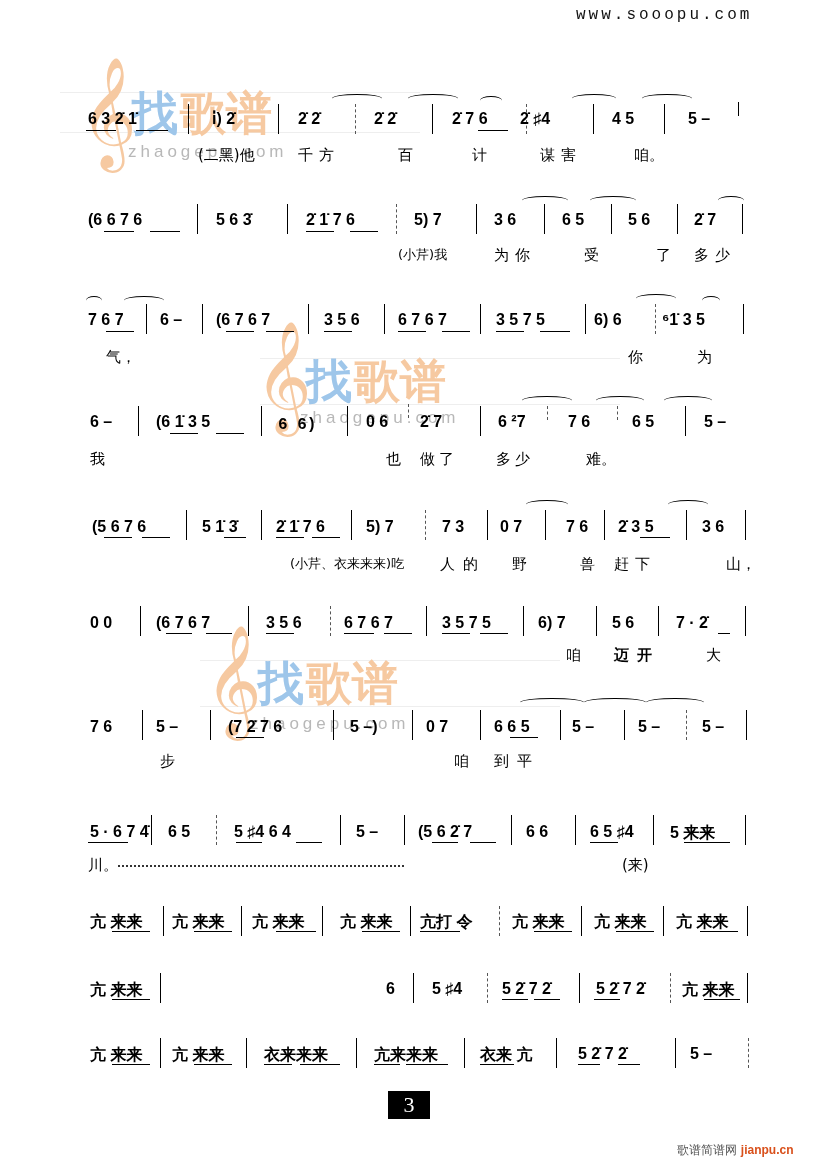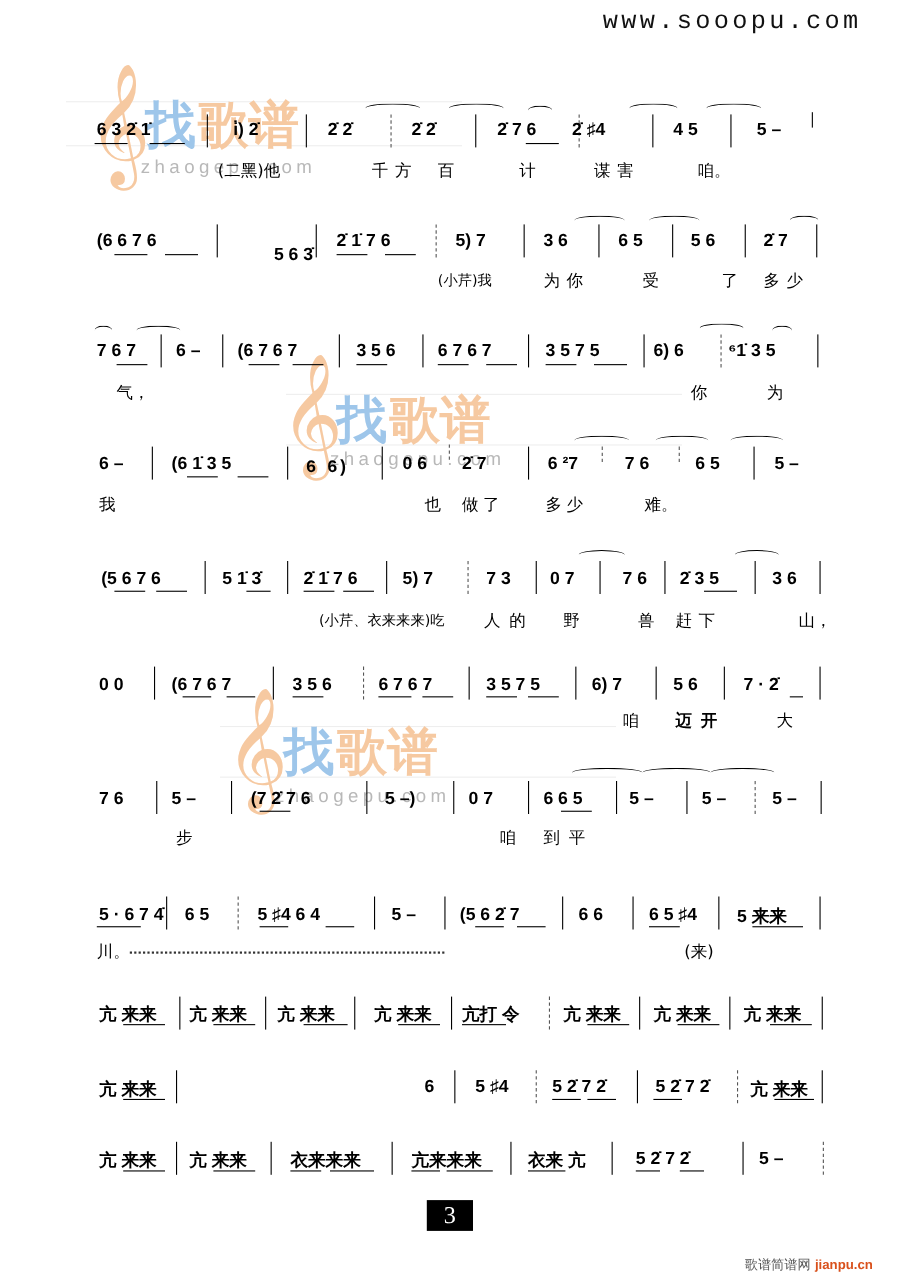--- a/index.html
+++ b/index.html
@@ -1,19 +1,19 @@
 <!DOCTYPE html>
 <html><head>
 <meta charset="utf-8">
 <style>
   html, body { margin:0; padding:0; background:#ffffff; }
   body { width:826px; height:1168px; position:relative; overflow:hidden;
          font-family:"DejaVu Sans", sans-serif; color:#000; }
-  .site-url { position:absolute; top:6px; left:548px; font-family:"Liberation Mono", monospace;
-              font-size:23px; letter-spacing:3px; color:#111; }
+  .site-url { position:absolute; top:6px; left:576px; font-family:"Liberation Mono", monospace;
+              font-size:16px; letter-spacing:3px; color:#111; }
   .wm-clef { position:absolute; font-size:96px; color:#f6c9a1; font-family:"DejaVu Serif", serif; line-height:1; }
   .wm-zhao { position:absolute; font-size:46px; font-weight:bold; color:#9ec6ea; font-family:"DejaVu Sans", sans-serif; line-height:1; }
   .wm-gepu { position:absolute; font-size:46px; font-weight:bold; color:#f6c9a1; font-family:"DejaVu Sans", sans-serif; line-height:1; }
   .wm-url { position:absolute; font-size:17px; letter-spacing:4px; color:#b8b8b8; font-family:"Liberation Sans", sans-serif; }
   .wm-line { position:absolute; height:1px; background:#eee; }
 
   .row { position:absolute; left:0; width:826px; }
   .notes { position:absolute; font-family:"Liberation Sans", sans-serif; font-weight:bold; font-size:16px; white-space:nowrap; }
   .lyrics { position:absolute; font-family:"DejaVu Sans", sans-serif; font-size:15px; white-space:nowrap; }
   .bar { position:absolute; width:1px; background:#000; height:30px; }
@@ -78,33 +78,33 @@
   <div class="bar dash" style="left:526px;top:104px;"></div>
   <span class="notes" style="left:520px;top:110px;">2̇ ♯4</span>
   <div class="slur" style="left:572px;top:94px;width:44px;"></div>
   <div class="bar" style="left:593px;top:104px;"></div>
   <span class="notes" style="left:612px;top:110px;">4 5</span>
   <div class="slur" style="left:642px;top:94px;width:50px;"></div>
   <div class="bar" style="left:664px;top:104px;"></div>
   <span class="notes" style="left:688px;top:110px;">5 –</span>
   <div class="bar" style="left:738px;top:102px;height:14px;"></div>
   <span class="lyrics" style="left:198px;top:146px;">(二黑)他</span>
-  <span class="lyrics" style="left:298px;top:146px;letter-spacing:6px;margin-left:40px;">千方</span>
+  <span class="lyrics" style="left:298px;top:146px;letter-spacing:6px;">千方</span>
   <span class="lyrics" style="left:398px;top:146px;">百</span>
   <span class="lyrics" style="left:472px;top:146px;">计</span>
   <span class="lyrics" style="left:540px;top:146px;letter-spacing:6px;">谋害</span>
   <span class="lyrics" style="left:634px;top:146px;">咱。</span>
 </div>
 
 <div class="row">
   <span class="notes" style="left:88px;top:211px;">(6 6 7 6</span>
   <div class="ul" style="left:104px;top:231px;width:30px;"></div>
   <div class="ul" style="left:150px;top:231px;width:30px;"></div>
   <div class="bar" style="left:197px;top:204px;"></div>
-  <span class="notes" style="left:216px;top:223px;margin-left:33px;">5 6 3̇</span>
+  <span class="notes" style="left:216px;top:211px;">5 6 3̇</span>
   <div class="bar" style="left:287px;top:204px;"></div>
   <span class="notes" style="left:306px;top:211px;">2̇ 1̇ 7 6</span>
   <div class="ul" style="left:306px;top:231px;width:28px;"></div>
   <div class="ul" style="left:350px;top:231px;width:28px;"></div>
   <div class="bar dash" style="left:396px;top:204px;"></div>
   <span class="notes" style="left:414px;top:211px;">5) 7</span>
   <div class="bar" style="left:476px;top:204px;"></div>
   <span class="notes" style="left:494px;top:211px;">3 6</span>
   <div class="slur" style="left:522px;top:196px;width:46px;"></div>
   <div class="bar" style="left:544px;top:204px;"></div>

